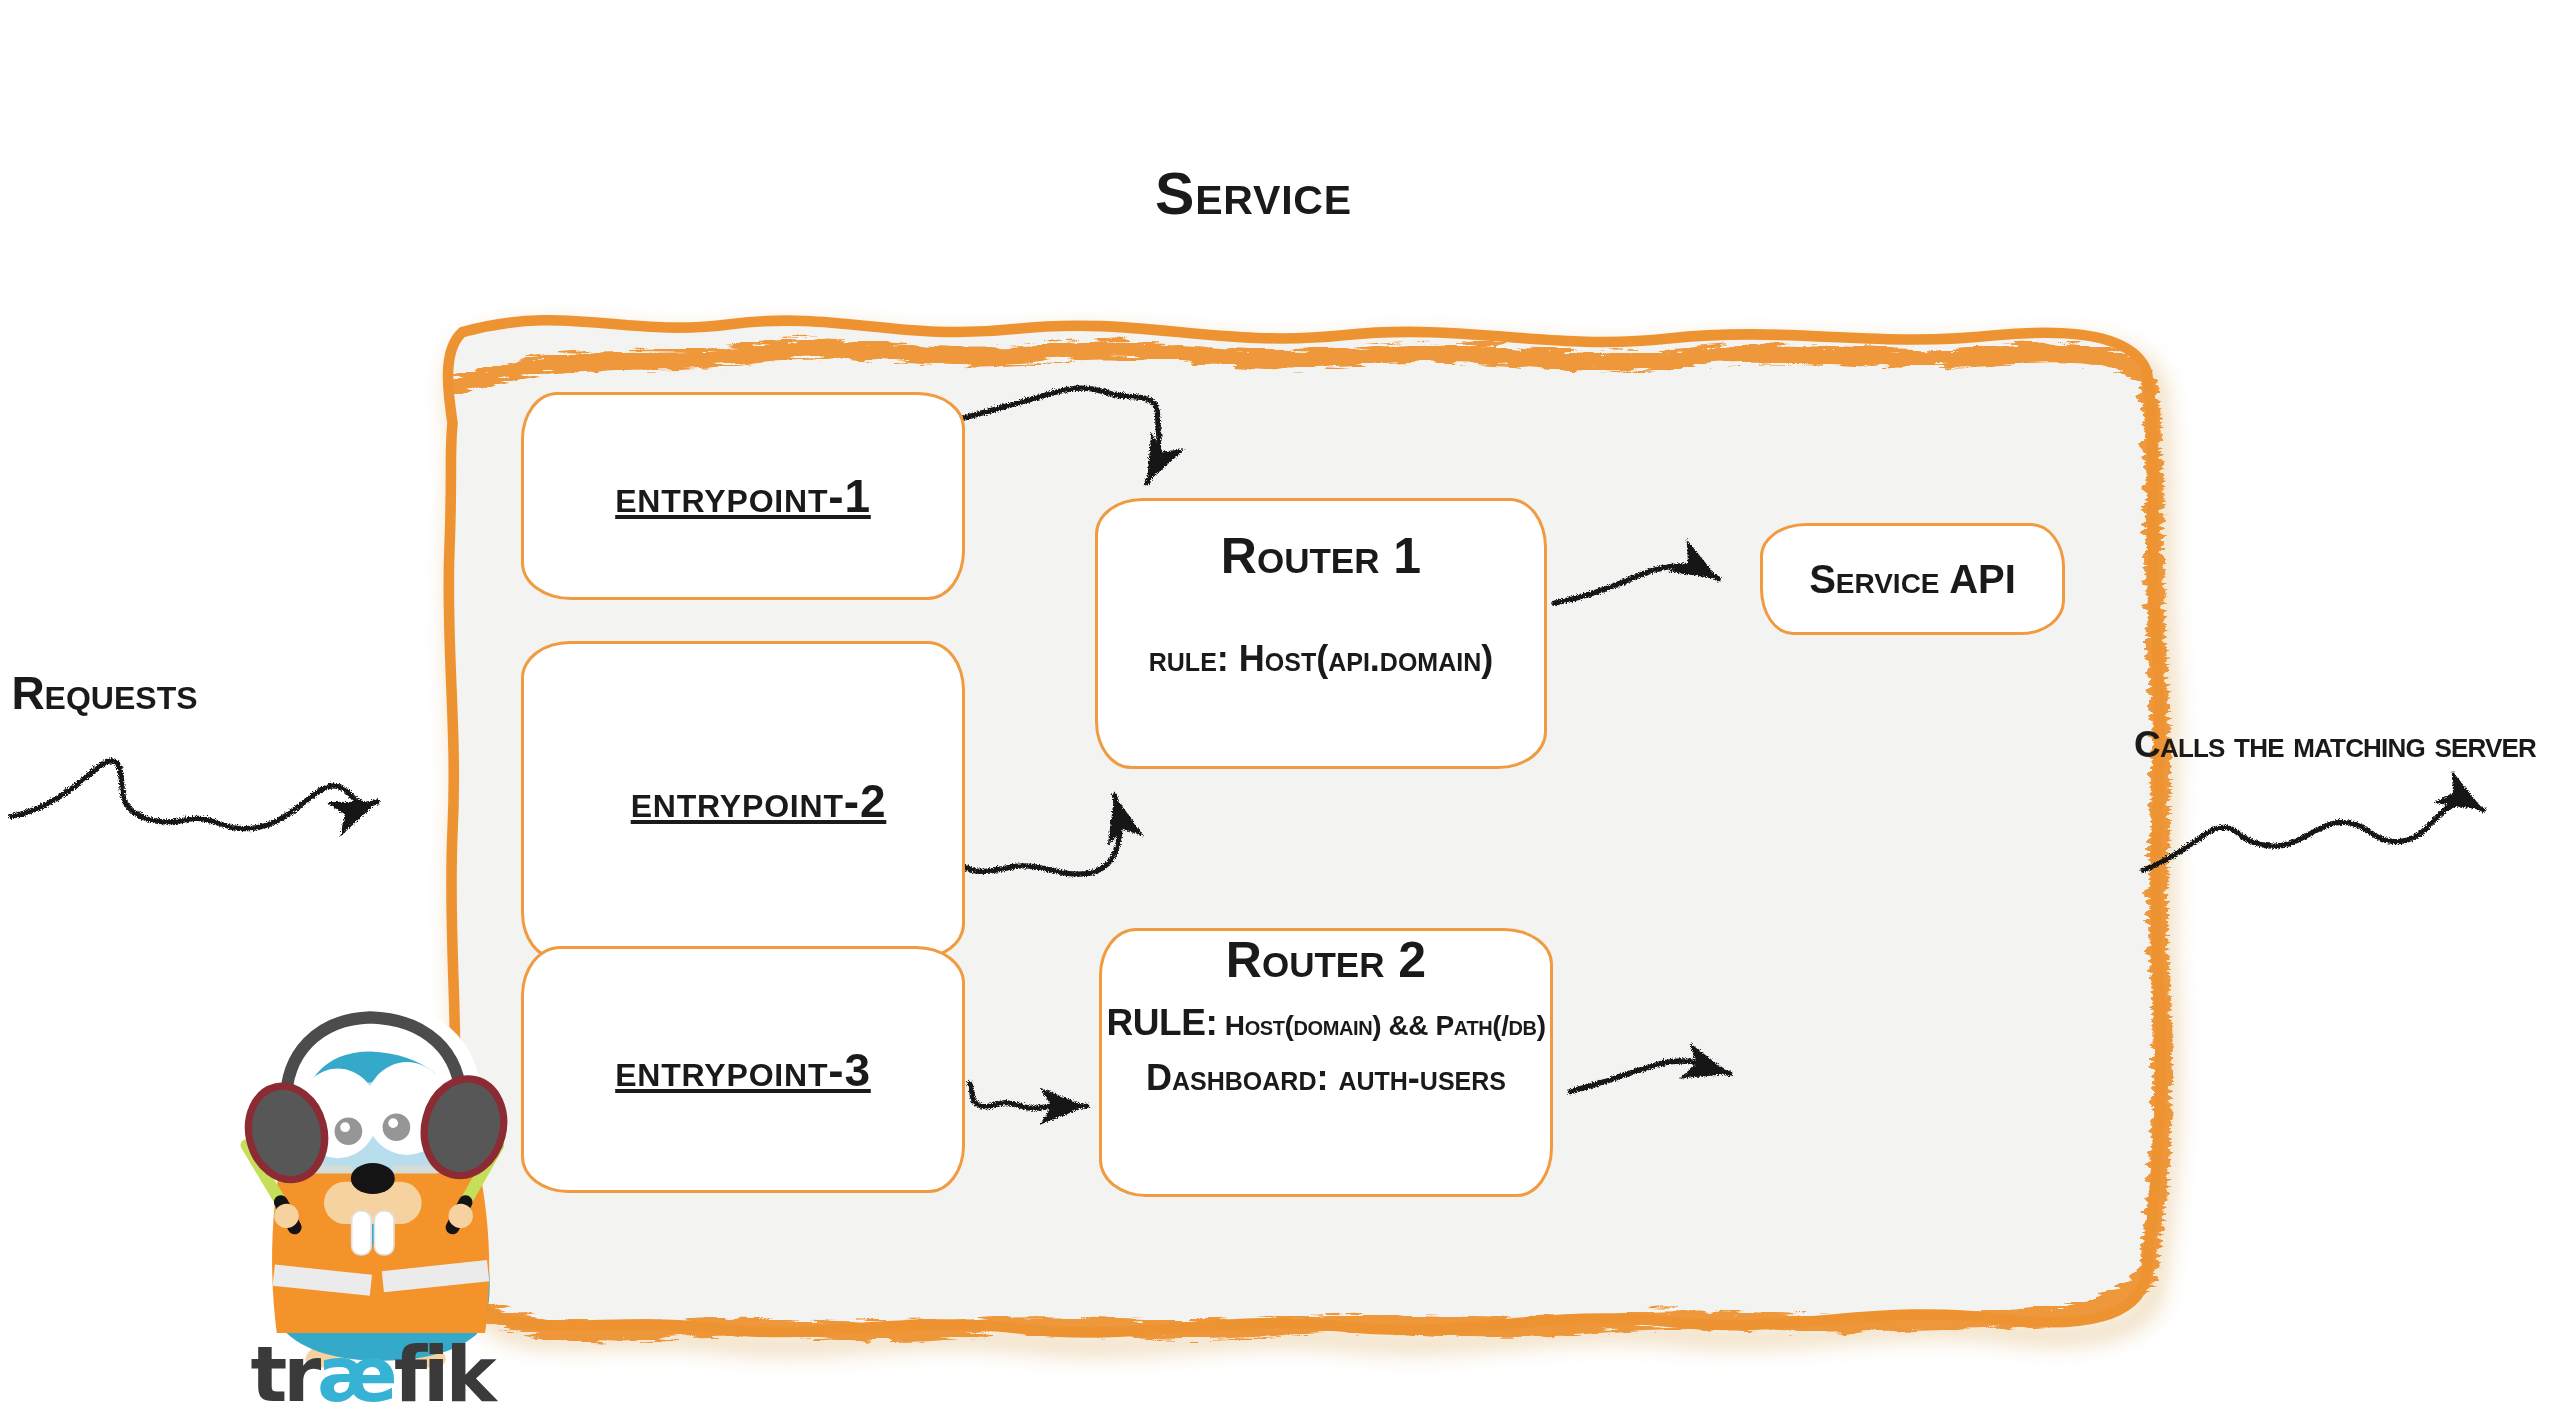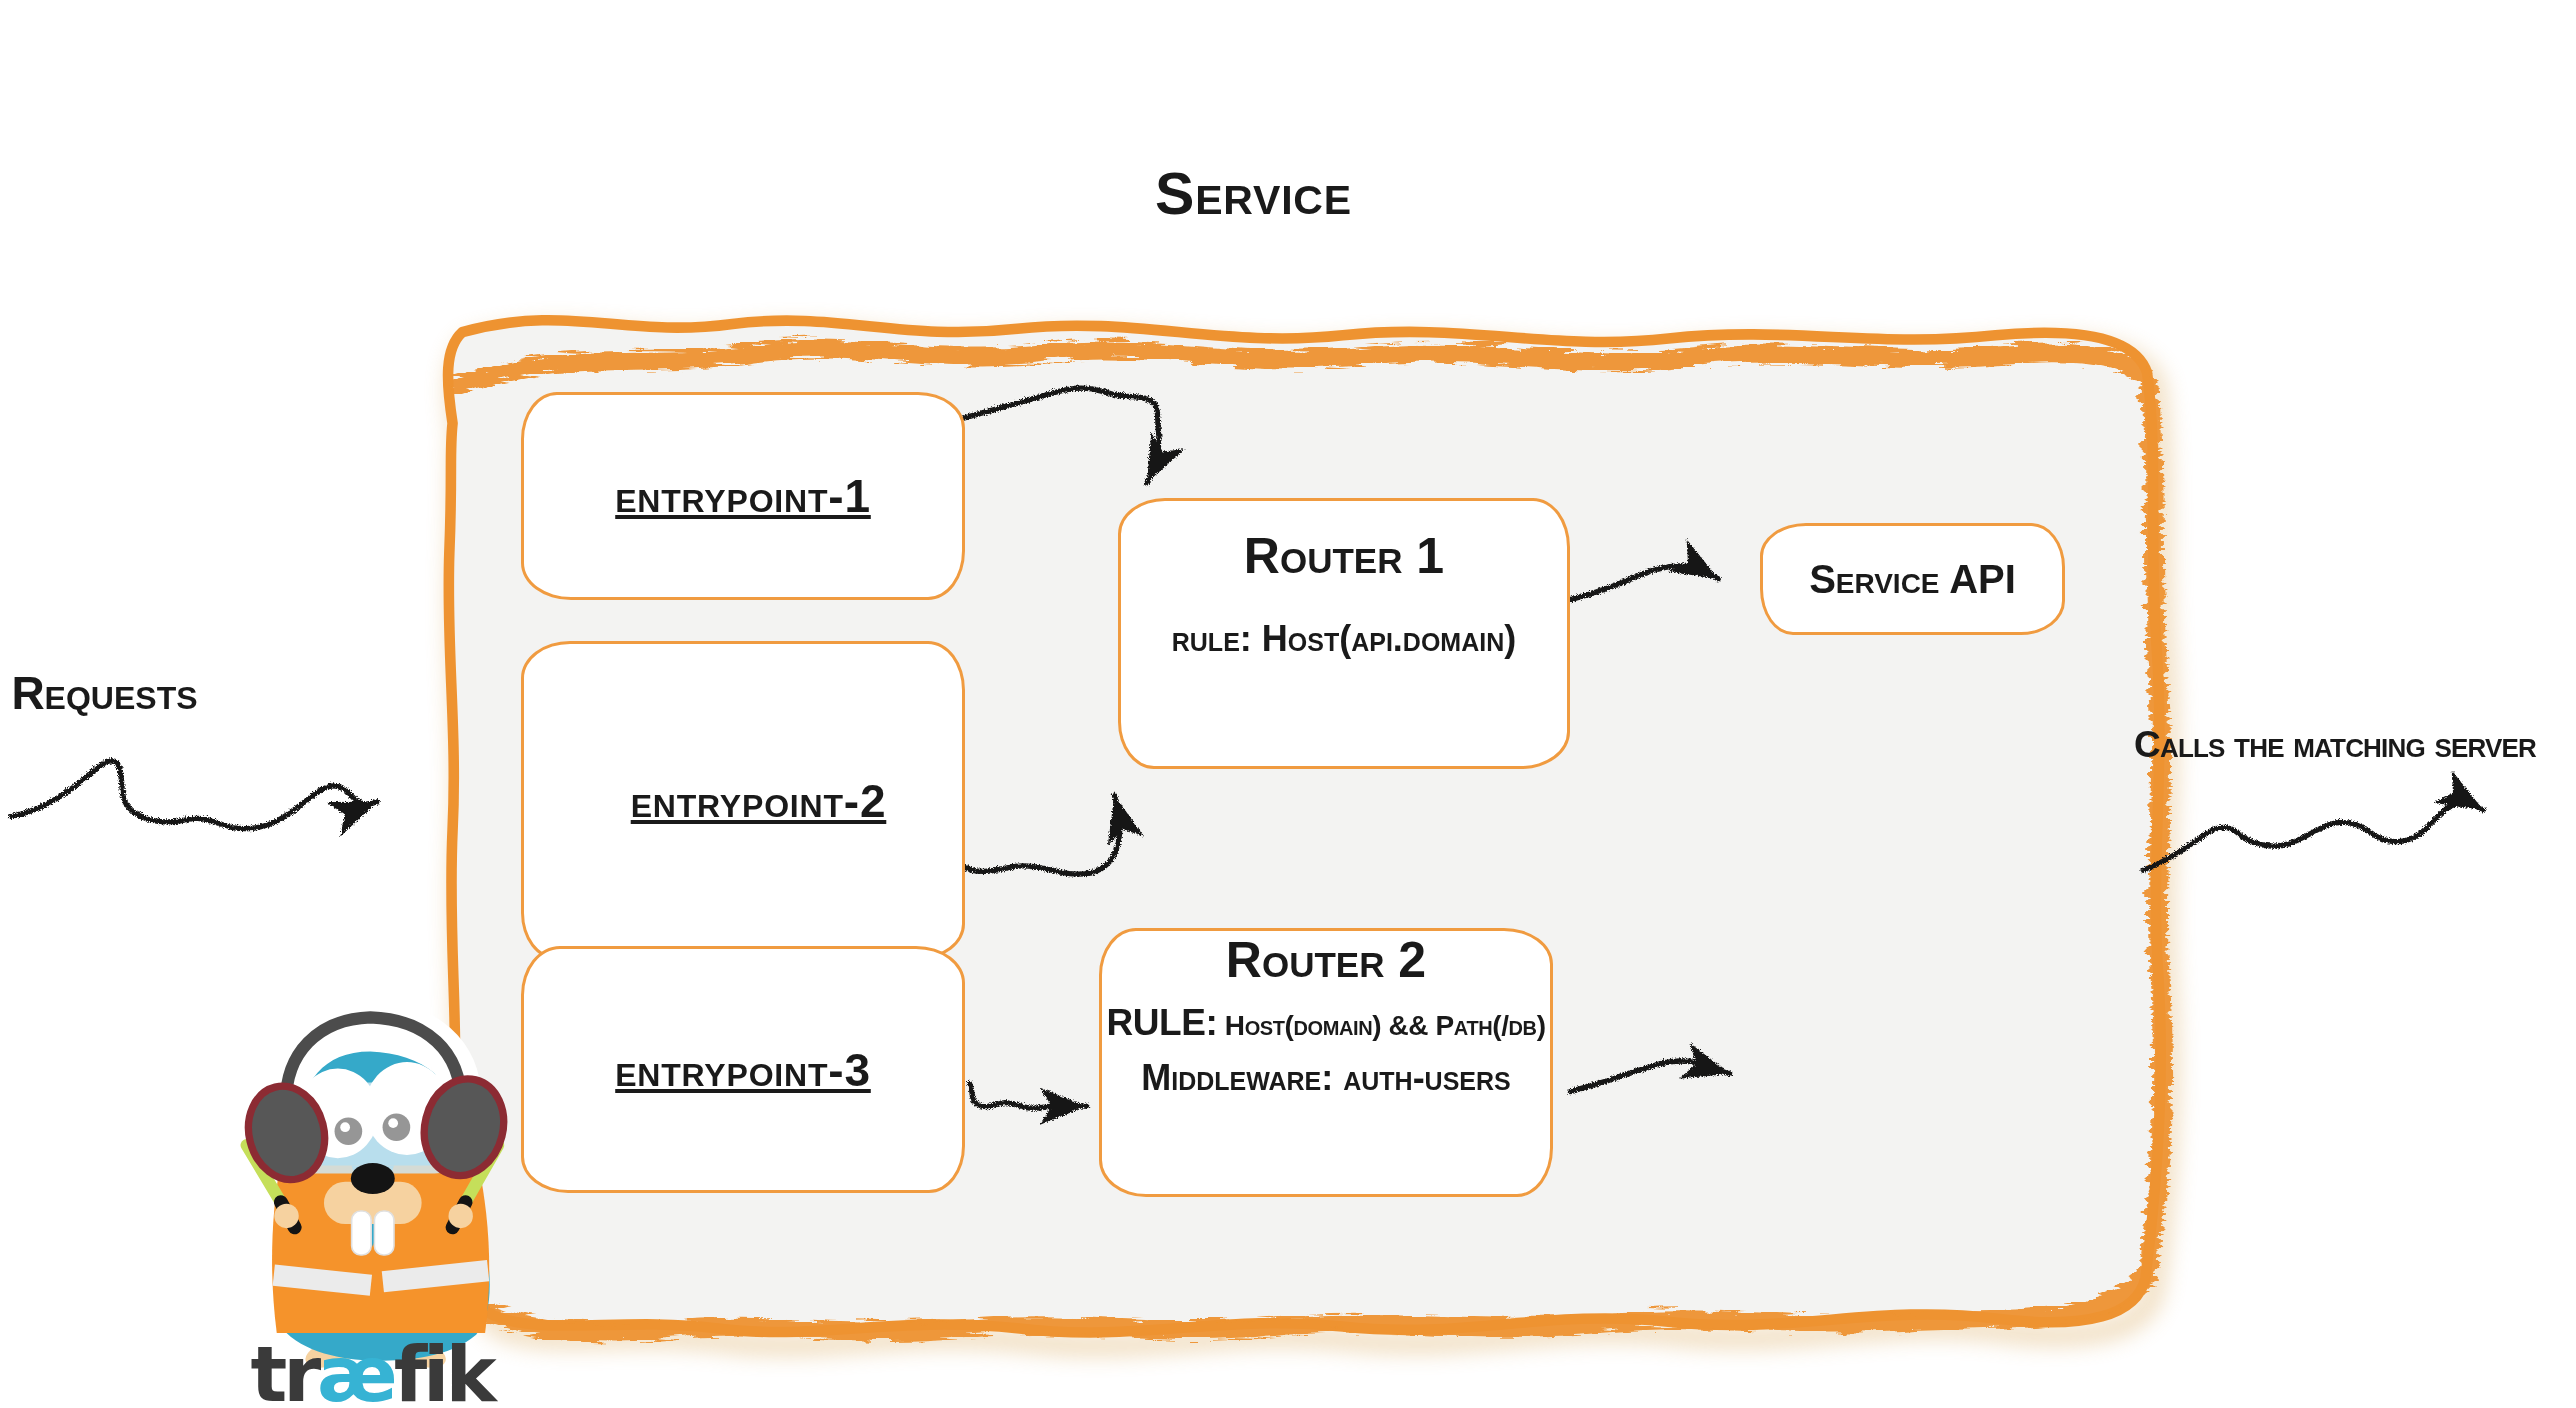--- a/index.html
+++ b/index.html
@@ -17,21 +17,21 @@
   .requests-label{left:11.4px;top:666px;font-size:46px;}
   .calls-label{left:2134px;top:724px;width:442px;font-size:37px;letter-spacing:-0.8px;}
   .node{
     position:absolute;background:#ffffff;border:3.3px solid #f09b40;
     display:flex;flex-direction:column;align-items:center;justify-content:center;
     box-sizing:border-box;
   }
   .node.ep1{left:521px;top:392px;width:444px;height:208px;border-radius:36px 47px 37px 50px / 47px 36px 49px 37px;}
   .node.ep2{left:521px;top:641px;width:444px;height:319px;border-radius:49px 37px 47px 36px / 37px 49px 36px 47px;padding-left:31px;}
   .node.ep3{left:521px;top:946px;width:444px;height:247px;border-radius:39px 49px 36px 47px / 49px 37px 47px 36px;}
-  .node.r1{left:1095px;top:498px;width:452px;height:271px;justify-content:flex-start;padding-top:26px;gap:33px;border-radius:47px 37px 49px 36px / 36px 49px 37px 47px;margin-left:23px;}
+  .node.r1{left:1095px;top:498px;width:452px;height:271px;justify-content:flex-start;padding-top:26px;gap:53px;border-radius:47px 37px 49px 36px / 36px 49px 37px 47px;}
   .node.r2{left:1099px;top:928px;width:454px;height:269px;justify-content:flex-start;gap:13px;border-radius:37px 49px 36px 47px / 47px 36px 49px 37px;}
   .node.api{left:1760px;top:523px;width:305px;height:112px;border-radius:46px 34px 44px 33px / 33px 44px 34px 46px;}
   .node.dash{left:1760px;top:981px;width:304px;height:186px;align-items:flex-start;padding-left:47px;border-radius:34px 46px 33px 44px / 44px 33px 46px 34px;}
   .ep-label{font-size:46px;letter-spacing:0.8px;text-decoration:underline;}
   .router-title{font-size:50px;}
   .rule-line{font-size:36px;white-space:nowrap;}
   .rule2-line{font-size:28px;white-space:nowrap;letter-spacing:-0.4px;}
   .rule2-line .k{font-size:37px;}
   .mw-line{font-size:36px;white-space:nowrap;}
   .svc-label{font-size:40px;}
@@ -133,21 +133,21 @@
   </div>
 
   <div class="node r1">
     <span class="router-title hand">Router 1</span>
     <span class="rule-line hand">rule: Host(api.domain)</span>
   </div>
 
   <div class="node r2">
     <span class="router-title hand">Router 2</span>
     <span class="rule2-line hand"><span class="k">RULE:</span> <span>Host(domain) &amp;&amp; Path(/db)</span></span>
-    <span class="mw-line hand">Middleware: auth-users</span>
+    <span class="mw-line hand">Dashboard: auth-users</span>
   </div>
 
   <div class="node api">
     <span class="svc-label hand">Service API</span>
   </div>
 
 
   <div class="wordmark"><span>tr</span><span class="ae">æ</span><span>fik</span></div>
 
 </div>

